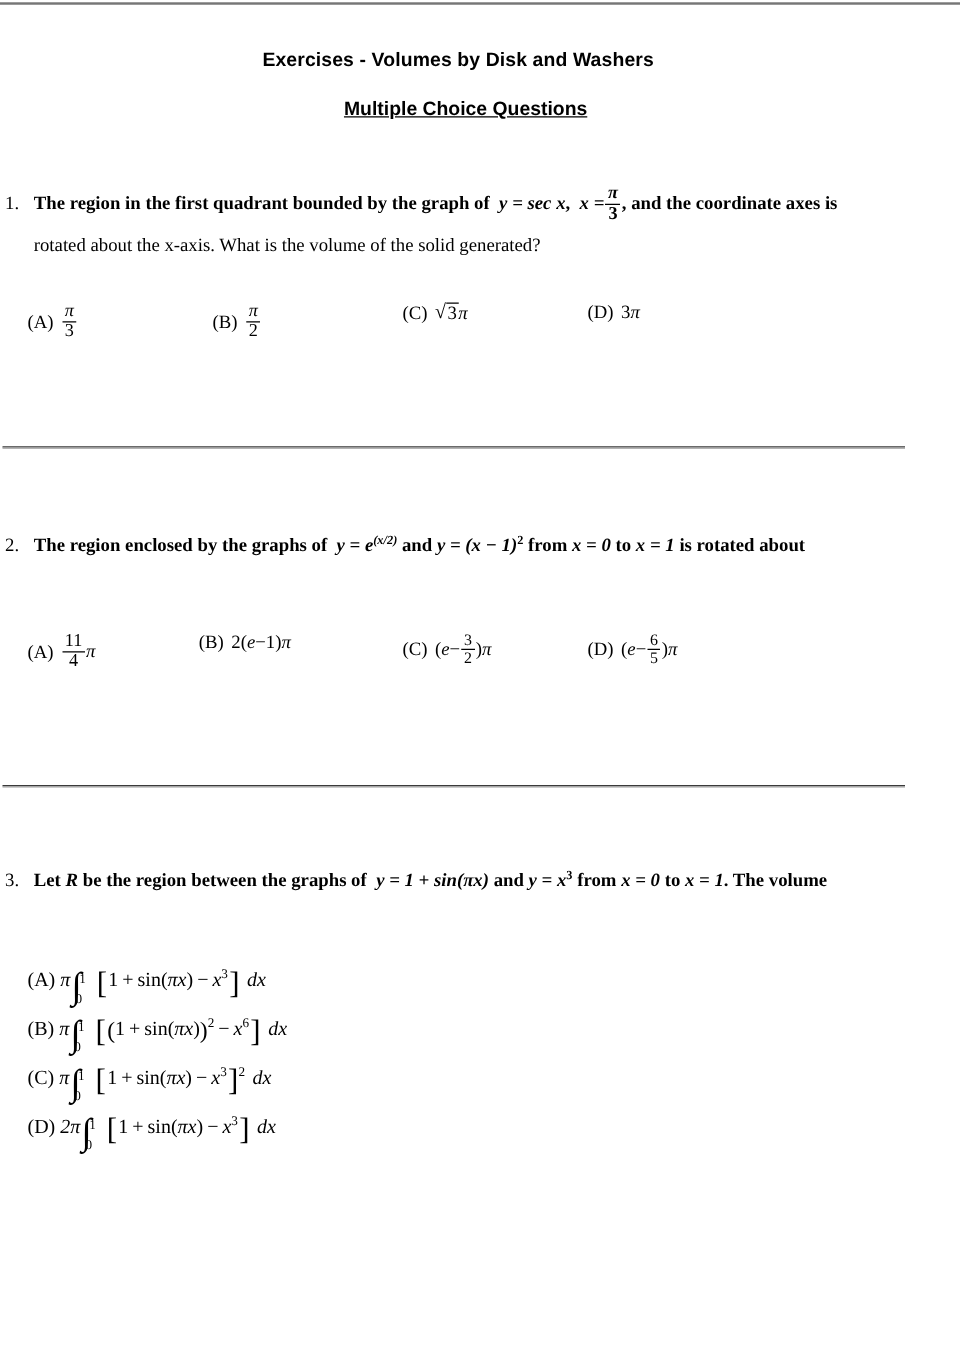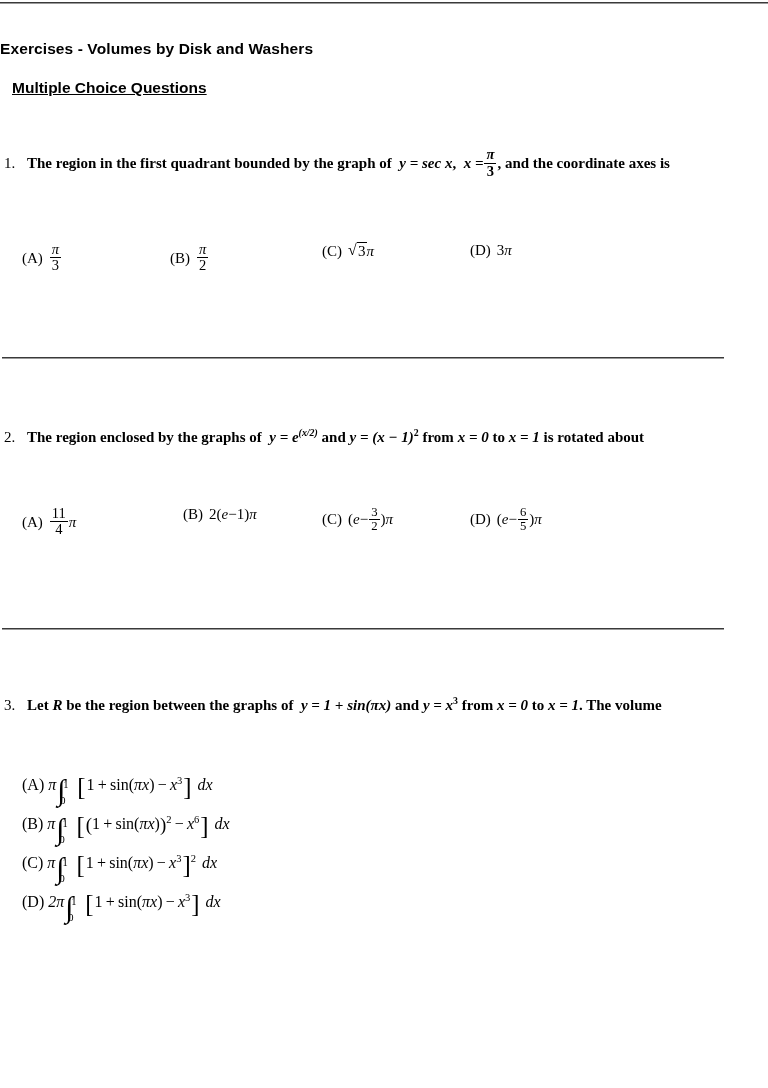--- a/index.html
+++ b/index.html
@@ -35,20 +35,21 @@
     border-bottom: 1px solid #9a9a9a;
   }
   .rule-1 { top: 357px; }
   .rule-2 { top: 628px; }
 
   .title-block {
     position: absolute;
     left: 0;
     top: 40px;
     width: 733px;
+    text-align: center;
   }
   .doc-title {
     font-family: "Liberation Sans", "DejaVu Sans", sans-serif;
     font-weight: bold;
     font-size: 15.5px;
     letter-spacing: 0.1px;
   }
   .doc-subtitle {
     font-family: "Liberation Sans", "DejaVu Sans", sans-serif;
     font-weight: bold;
@@ -154,21 +155,21 @@
 
   .o1 { top: 242px; }
   .o2 { top: 506px; }
 
   .opt-a { left: 22px; }
   .opt-b { left: 170px; }
   .opt-c { left: 322px; }
   .opt-d { left: 470px; }
 
   .opt-a2 { left: 22px; }
-  .opt-b2 { left: 183px; }
+  .opt-b2 { left: 159px; }
   .opt-c2 { left: 322px; }
   .opt-d2 { left: 470px; }
 
   .opt-stack {
     position: absolute;
     left: 22px;
     width: 600px;
   }
   .s3 { top: 776px; }
   .opt-line {
@@ -255,20 +256,23 @@
 </div>
 
 <div class="question q1">
   <div class="q-body">
     <span class="q-num">1.</span>
     <span class="q-text">
       <span>The region in the first quadrant bounded by the graph of</span>
       <span class="nw">&nbsp;<span class="mathit">y = sec x</span><span>,</span></span>
       <span class="nw">&nbsp;<span class="mathit">x =</span><span class="frac"><span class="num mathit">π</span><span class="den">3</span></span><span>, and the coordinate axes is</span></span>
     </span>
+    <div>
+      <span>rotated about the x-axis. What is the volume of the solid generated?</span>
+    </div>
   </div>
 </div>
 
 <div class="options-row o1">
   <div class="opt opt-a">
     <span class="tag">(A)</span><span class="frac"><span class="num mathit">π</span><span class="den">3</span></span>
   </div>
   <div class="opt opt-b">
     <span class="tag">(B)</span><span class="frac"><span class="num mathit">π</span><span class="den">2</span></span>
   </div>

